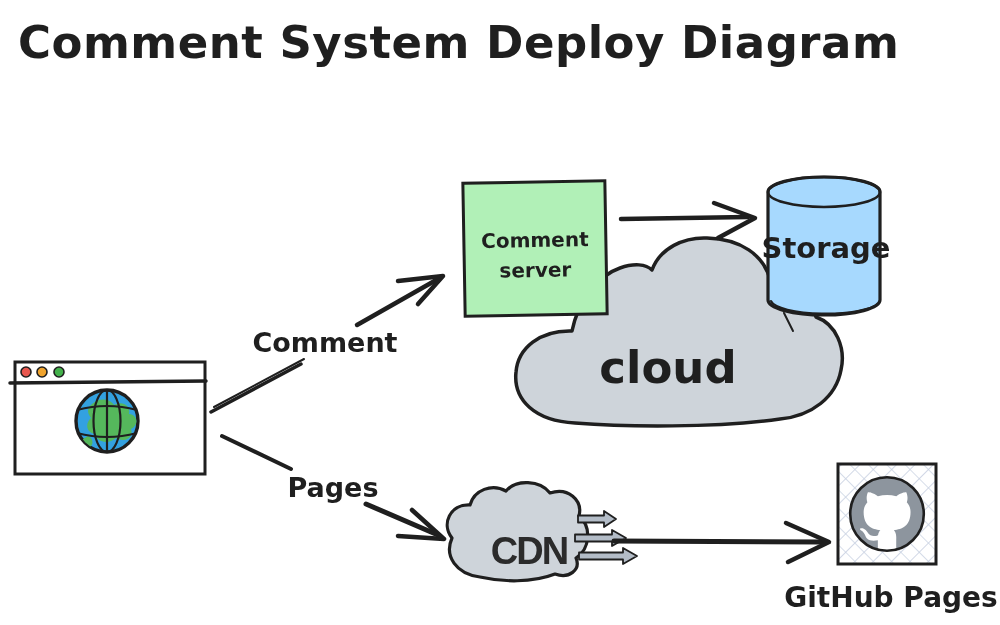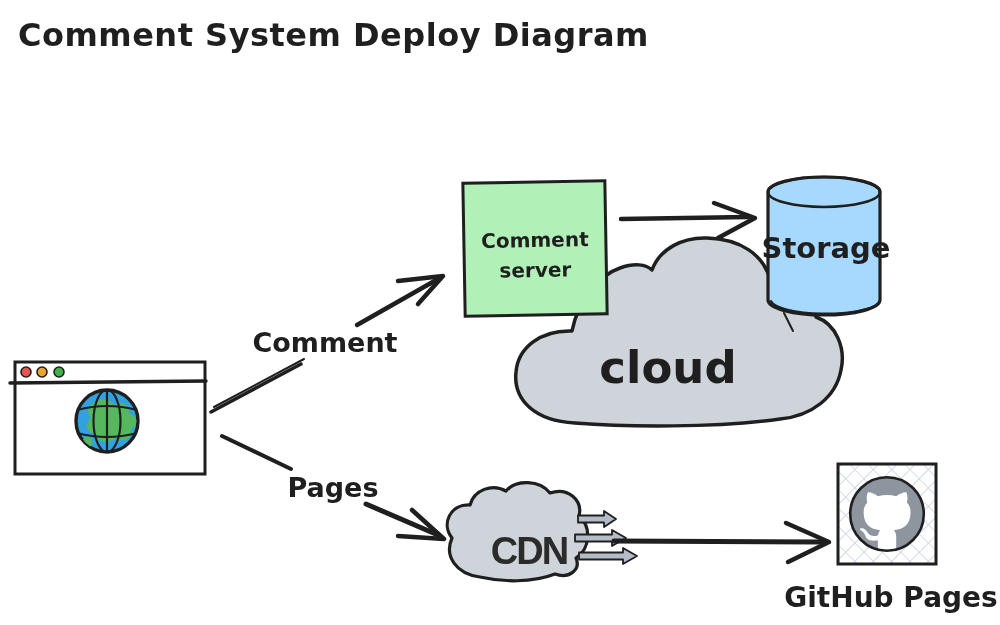--- a/index.html
+++ b/index.html
@@ -4,21 +4,21 @@
 <style>
   html,body{margin:0;padding:0;background:#ffffff;}
   .stage{
     position:relative;width:1000px;height:625px;overflow:hidden;
     background:#ffffff;color:var(--ink);
     font-family:"DejaVu Sans", sans-serif;
   }
   .layer{position:absolute;left:0;top:0;width:1000px;height:625px;}
   .title-line{
     position:absolute;left:18px;white-space:nowrap;
-    font-weight:700;font-size:32px;letter-spacing:.5px;color:var(--ink);
+    font-weight:700;font-size:45px;letter-spacing:.5px;color:var(--ink);
   }
   #title1{top:16px;}
   #title2{top:62px;}
   
   .hand{font-family:"DejaVu Sans", sans-serif;font-weight:600;fill:var(--ink);}
   .hand-big{font-family:"DejaVu Sans", sans-serif;font-weight:600;fill:var(--ink);}
   .cdn-font{font-family:"Liberation Sans", sans-serif;font-weight:700;fill:#2b2b2b;letter-spacing:-2px;}
   .f-green{fill:var(--node-green);}
   .f-blue{fill:var(--node-blue);}
   .f-gray{fill:var(--node-gray);}

